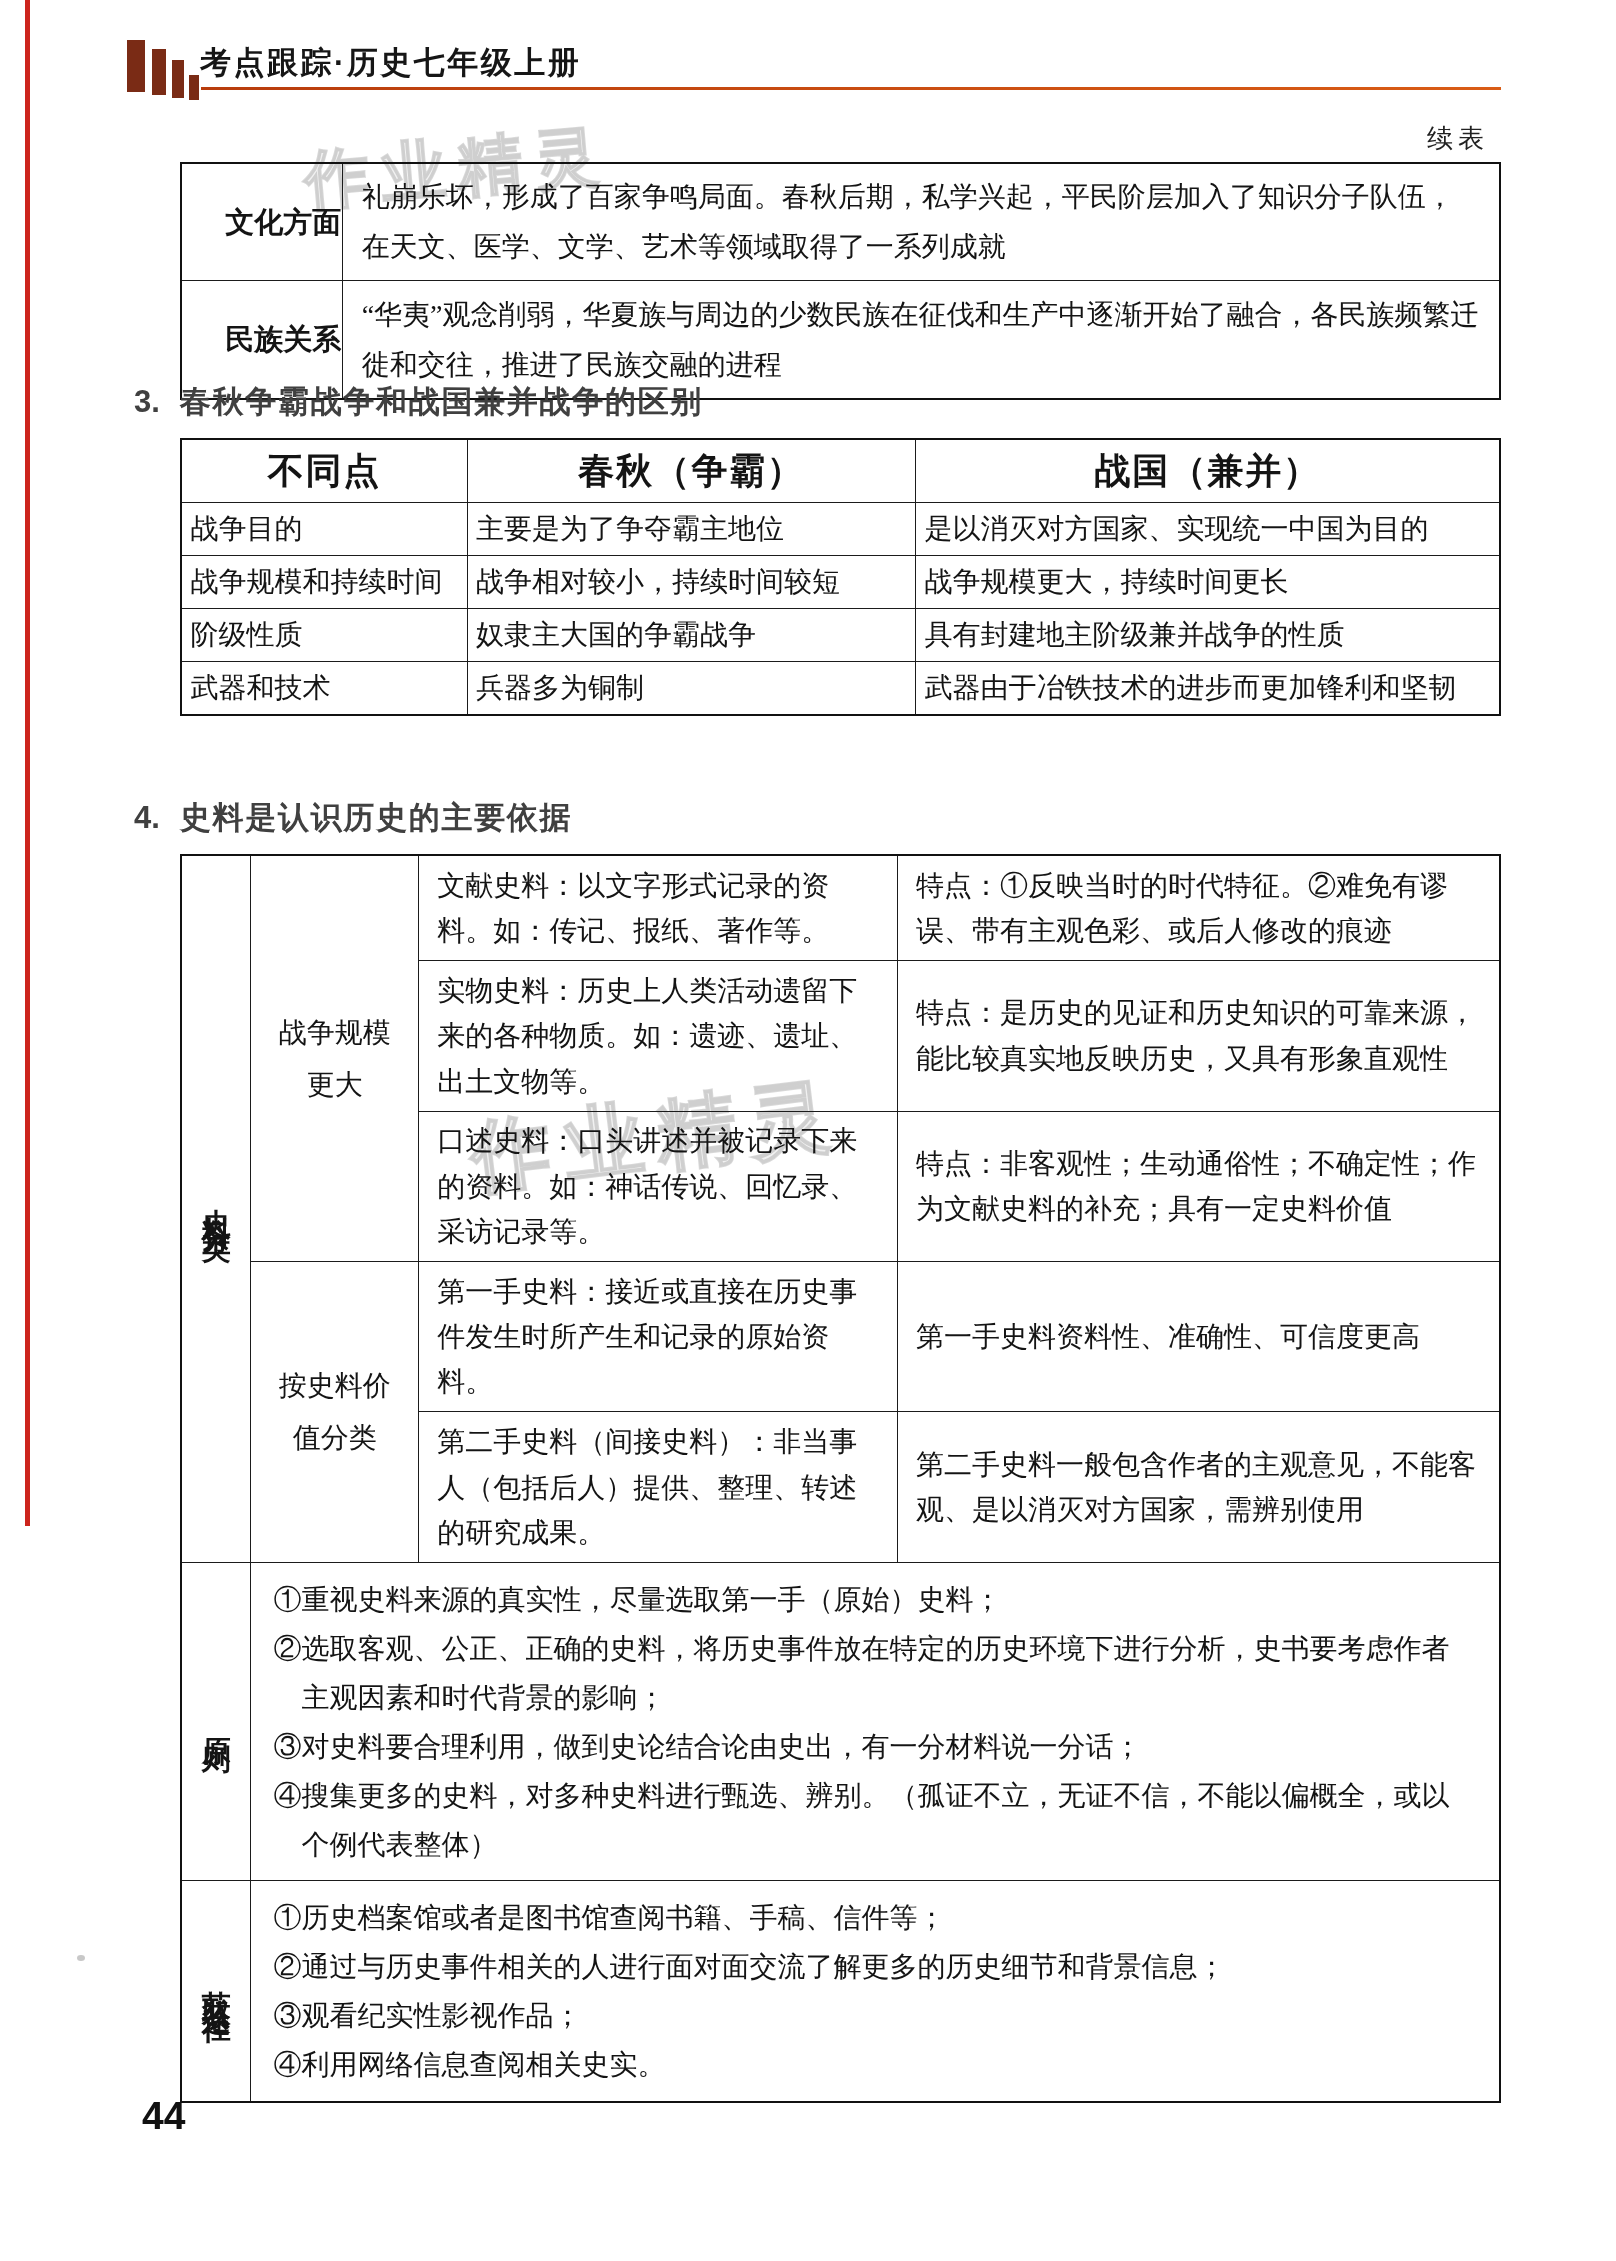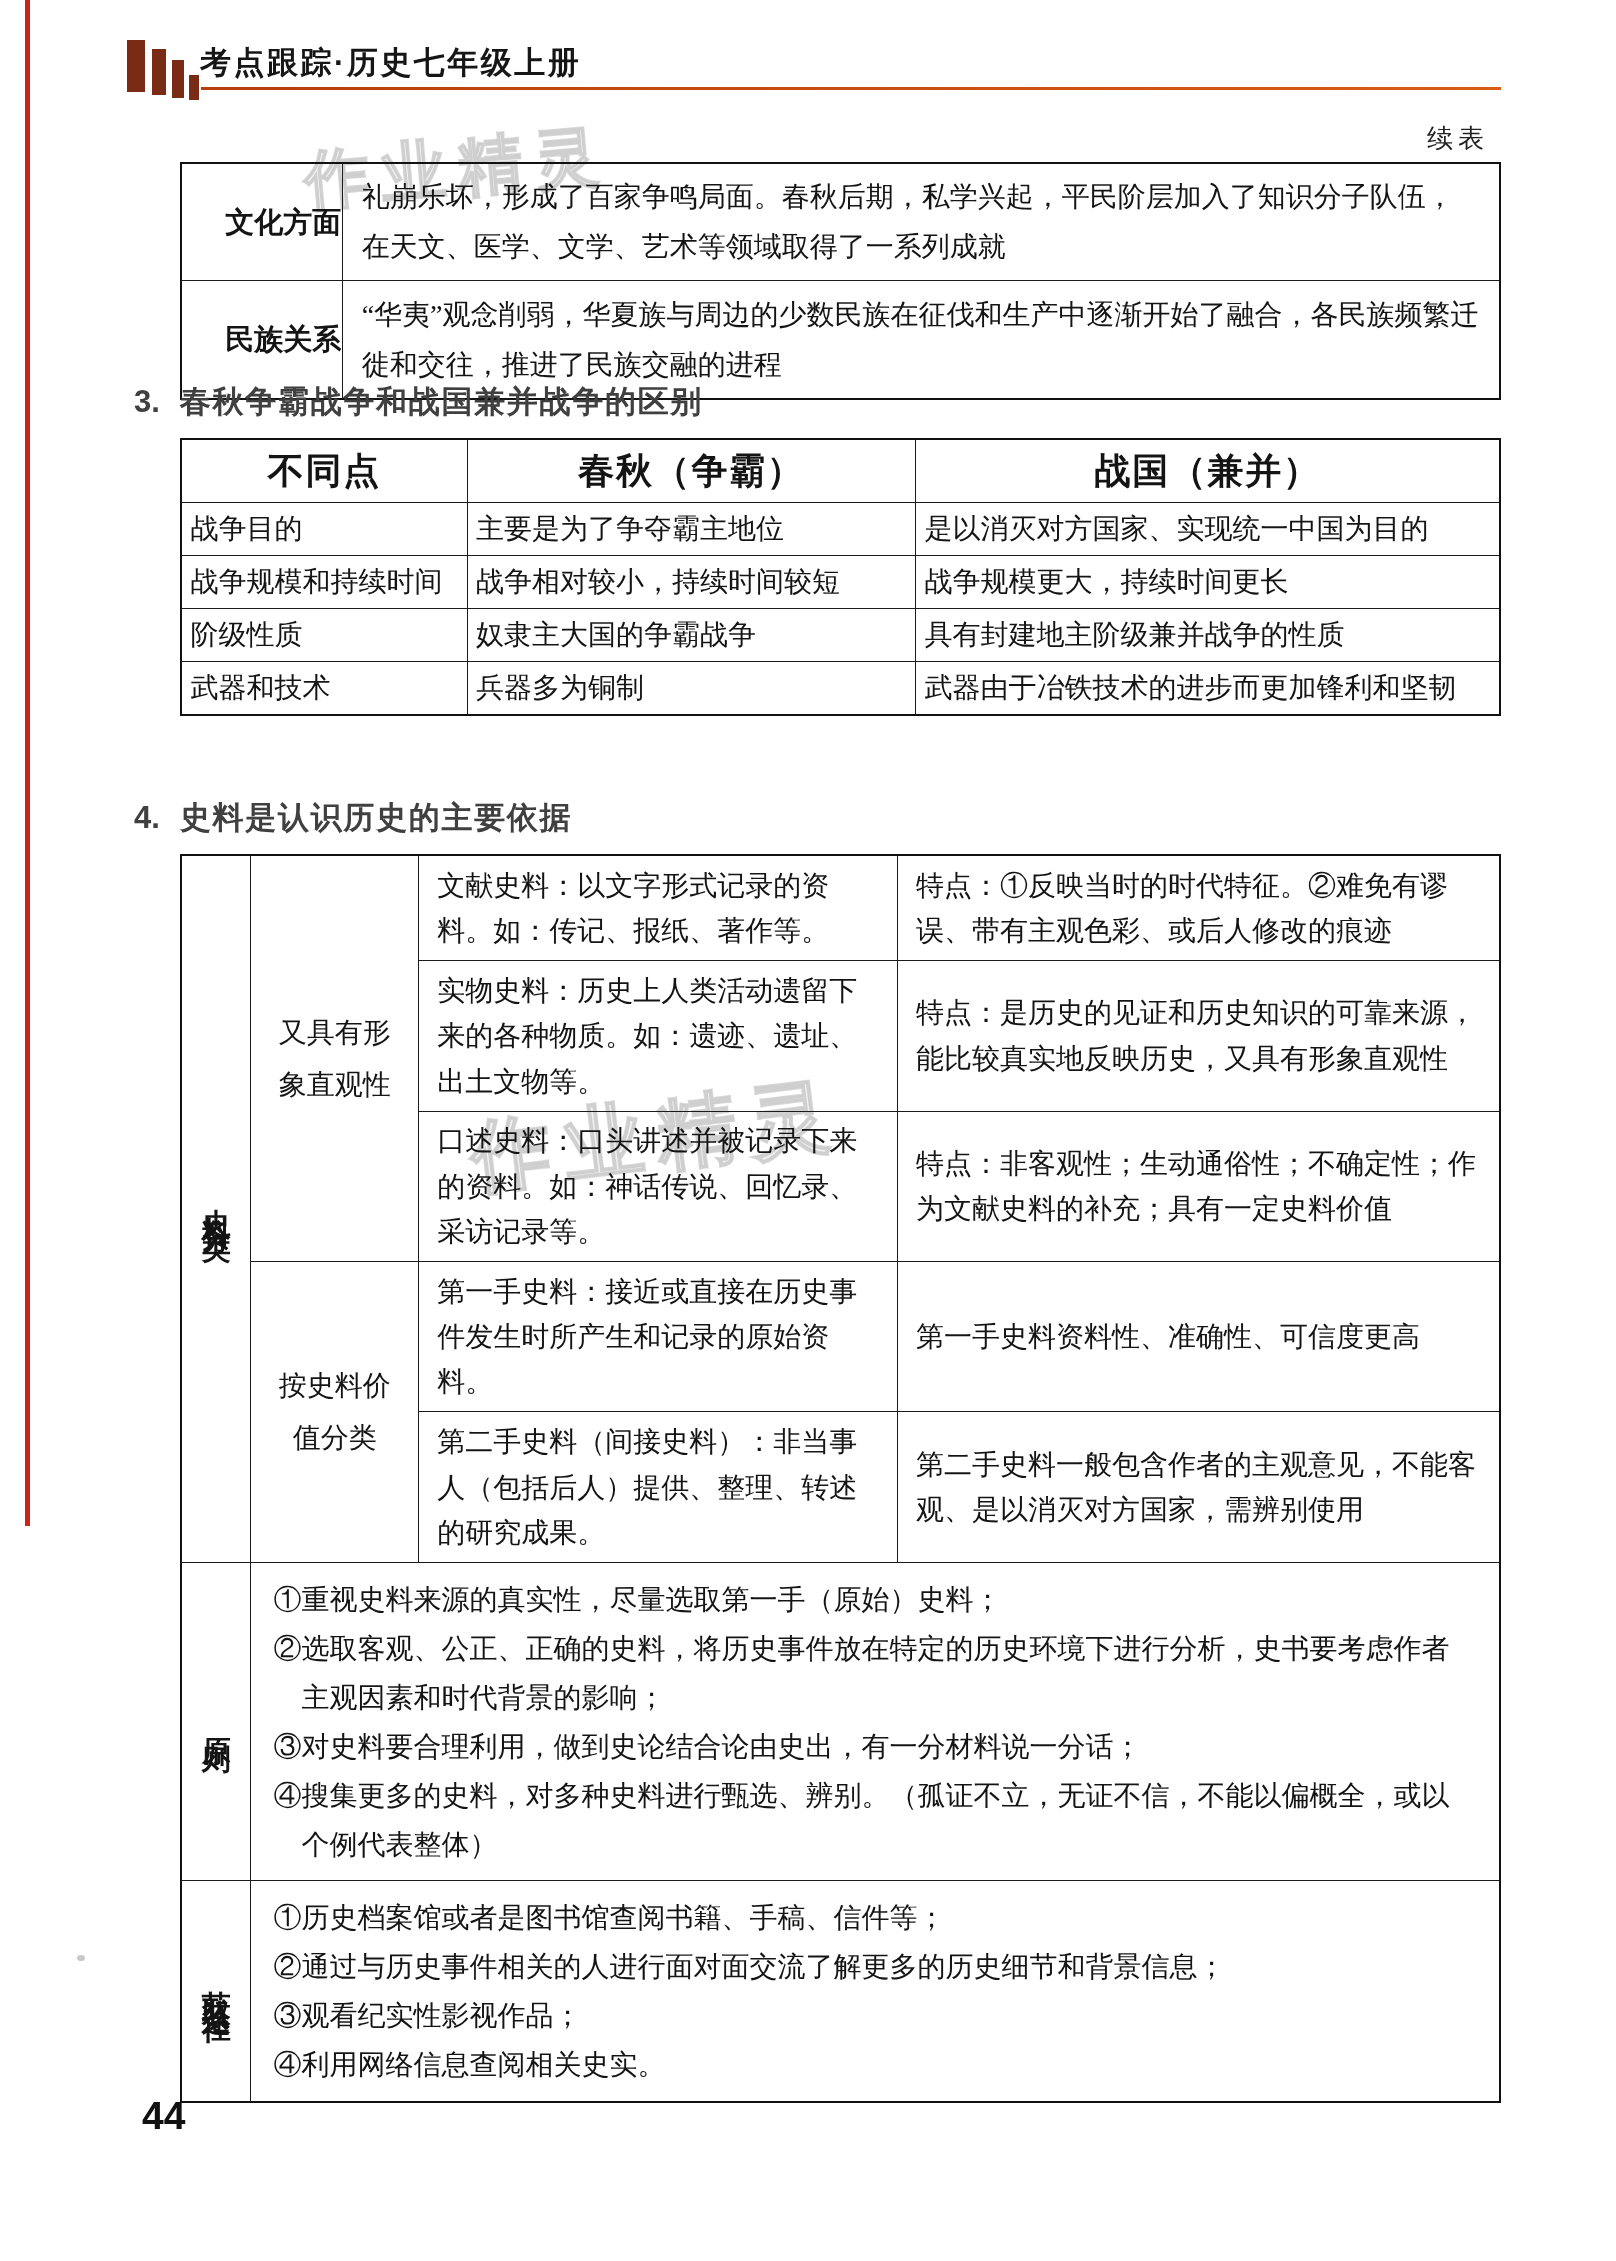--- a/index.html
+++ b/index.html
@@ -181,21 +181,21 @@
           <col style="width:5.3%">
           <col style="width:12.7%">
           <col style="width:36.3%">
           <col style="width:45.7%">
         </colgroup>
       <tbody>
         <tr>
           <td class="vcell" rowspan="5">
             <span class="vtext">史料分类</span>
           </td>
-          <td class="gcell" rowspan="3">又具有形象直观性</td>
+          <td class="gcell" rowspan="3">战争规模更大</td>
           <td>文献史料：以文字形式记录的资料。如：传记、报纸、著作等。</td>
           <td>特点：①反映当时的时代特征。②难免有谬误、带有主观色彩、或后人修改的痕迹</td>
         </tr>
         <tr>
           <td>实物史料：历史上人类活动遗留下来的各种物质。如：遗迹、遗址、出土文物等。</td>
           <td>特点：是历史的见证和历史知识的可靠来源，能比较真实地反映历史，又具有形象直观性</td>
         </tr>
         <tr>
           <td>口述史料：口头讲述并被记录下来的资料。如：神话传说、回忆录、采访记录等。</td>
           <td>特点：非客观性；生动通俗性；不确定性；作为文献史料的补充；具有一定史料价值</td>

